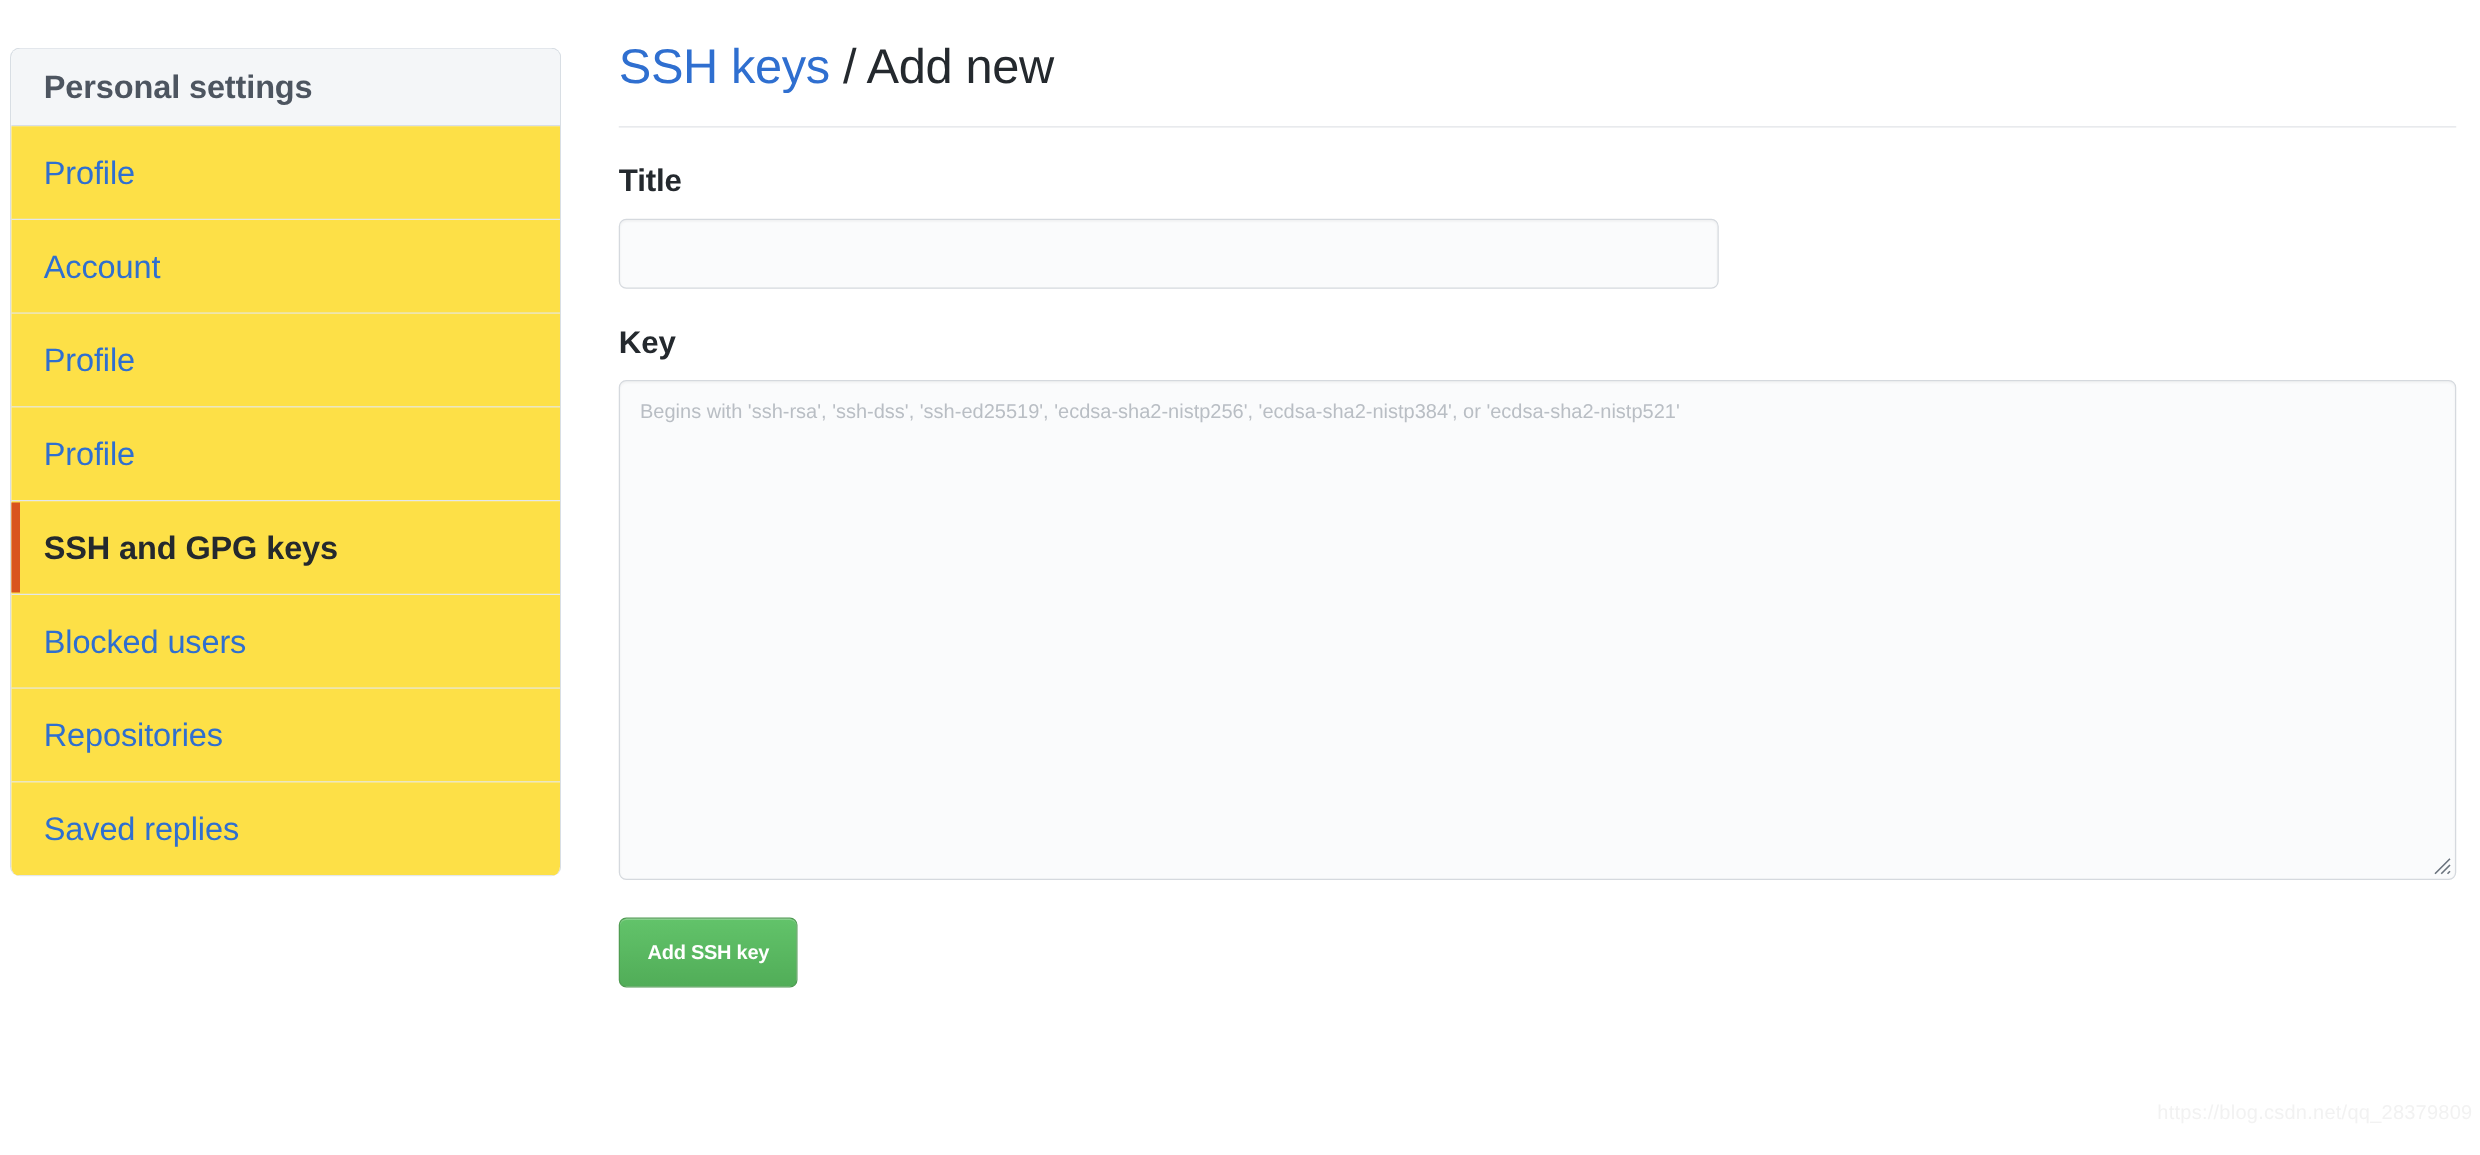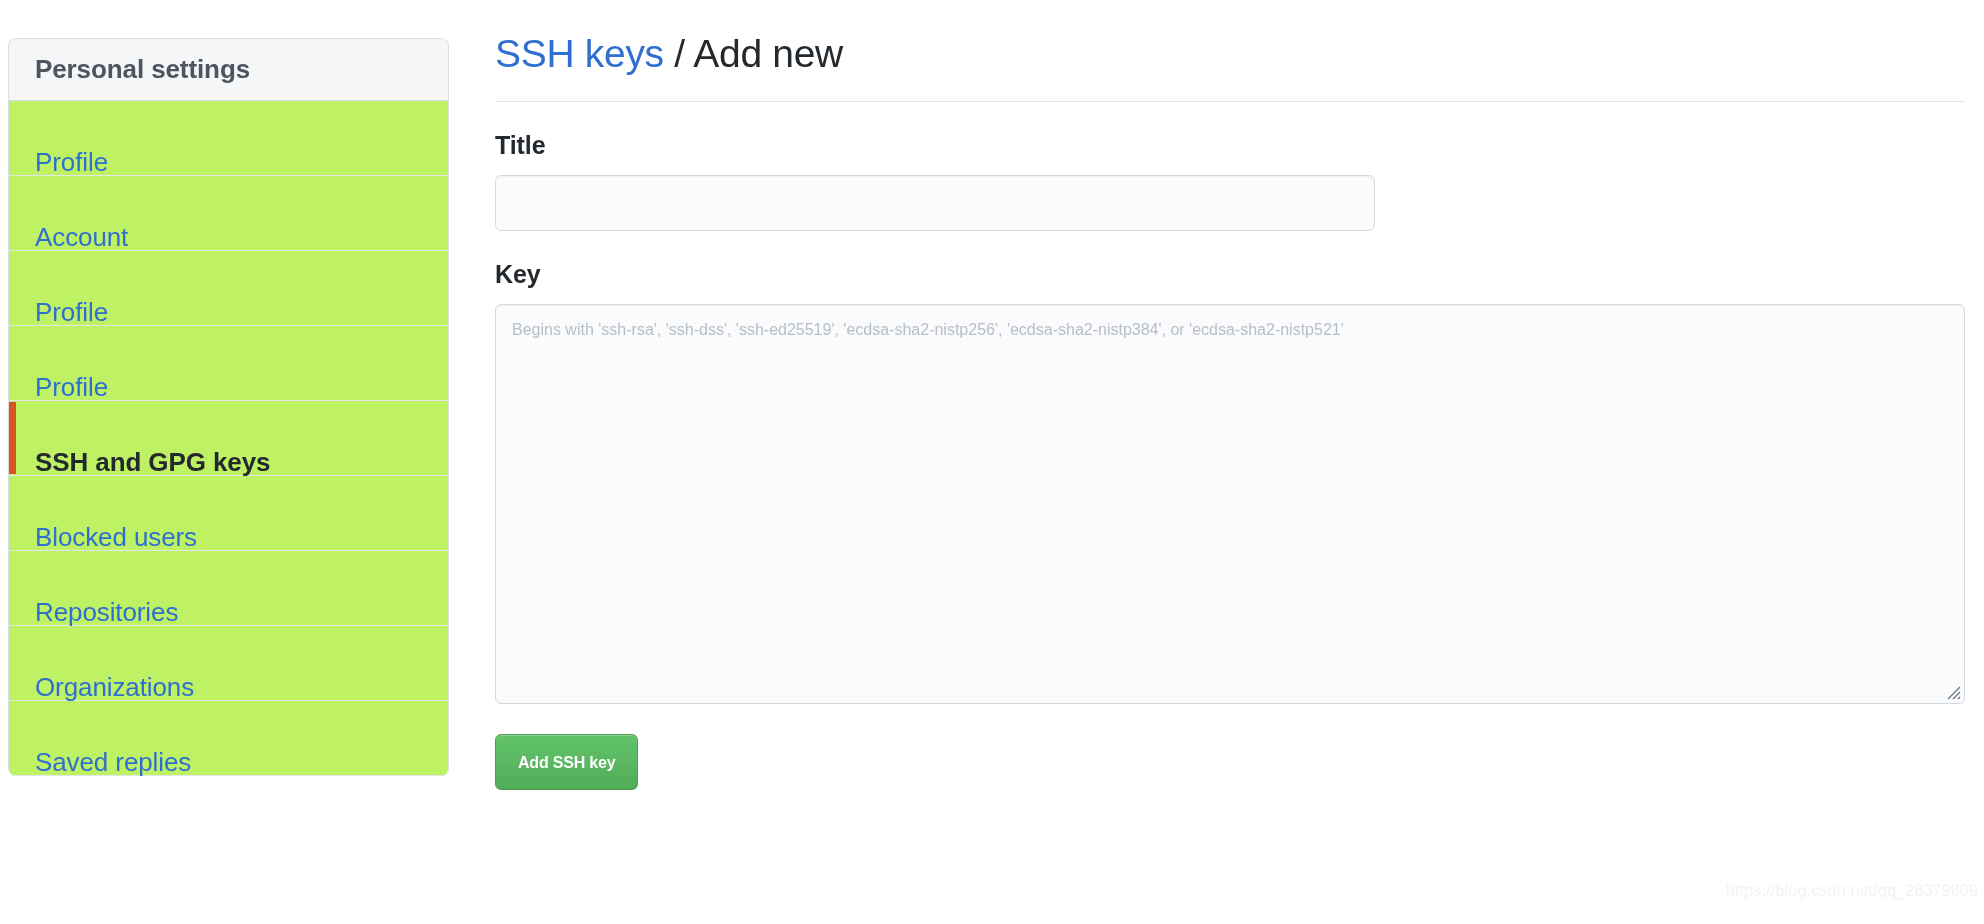--- a/index.html
+++ b/index.html
@@ -41,26 +41,26 @@
   }
   #sidebar-header .htext {
     font-size: 26px;
     font-weight: bold;
     color: #4d5560;
     letter-spacing: -0.1px;
   }
   .side-item {
     height: 75px;
     display: flex;
-    align-items: flex-end;
+    align-items: center;
     padding: 0 26px;
     box-sizing: border-box;
     border-bottom: 1px solid #e3e7eb;
     position: relative;
-    background: #bef264;
+    background: #fde047;
   }
   .side-item:last-child { border-bottom: 1px solid #e3e7eb; }
   .side-item .label {
     font-size: 26px;
     color: #2f6fd0;
     letter-spacing: -0.1px;
     line-height: 1;
   }
   .side-item.active .label {
     color: #24292e;
@@ -206,23 +206,20 @@
         <span class="accent"></span>
         <span class="label">SSH and GPG keys</span>
       </div>
       <div class="side-item">
         <span class="label">Blocked users</span>
       </div>
       <div class="side-item">
         <span class="label">Repositories</span>
       </div>
       <div class="side-item">
-        <span class="label">Organizations</span>
-      </div>
-      <div class="side-item">
         <span class="label">Saved replies</span>
       </div>
     </div>
 </div>
 
 <div id="main">
 
   <div id="page-title">
     <span class="link">SSH keys</span><span class="sep"> / </span><span class="sep">Add new</span>
   </div>

